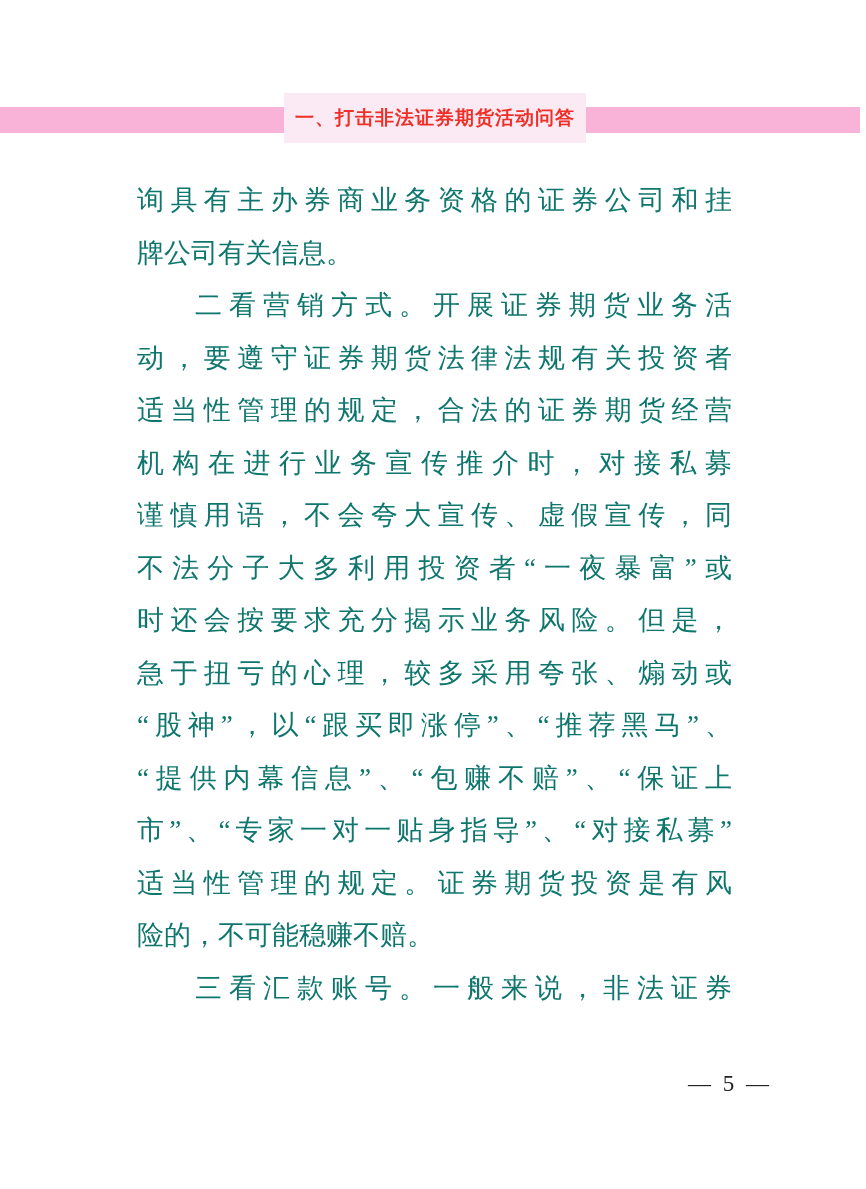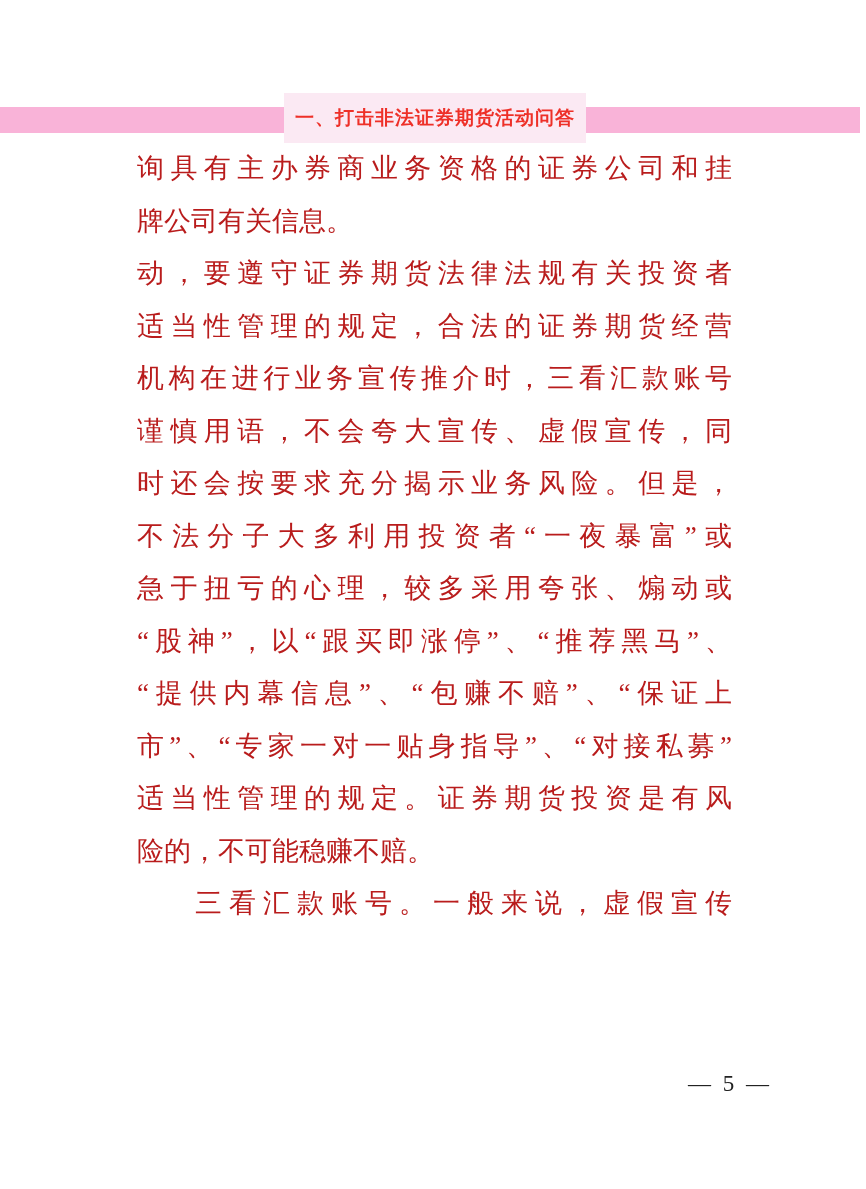--- a/index.html
+++ b/index.html
@@ -40,23 +40,23 @@
     font-weight: bold;
     font-size: 19px;
     letter-spacing: 1px;
     color: #EE3028;
     white-space: nowrap;
   }
   
   .body-text {
     position: absolute;
     left: 137px;
-    top: 142px;
+    top: 174px;
     width: 595px;
-    color: #b91c1c;
+    color: #0f766e;
   }
   .text-line {
     height: 52.5px;
     line-height: 52.5px;
     font-size: 27px;
     overflow: hidden;
     text-align: justify;
     text-align-last: justify;
   }
   .text-line.end {
@@ -87,30 +87,31 @@
 
   <div class="header-band"></div>
 
   <div class="title-panel">
     <span class="chapter-title">一、打击非法证券期货活动问答</span>
   </div>
 
   <div class="body-text">
     <div class="text-line">询具有主办券商业务资格的证券公司和挂</div>
     <div class="text-line end">牌公司有关信息。</div>
+    <div class="text-line indent">二看营销方式。开展证券期货业务活</div>
     <div class="text-line">动，要遵守证券期货法律法规有关投资者</div>
     <div class="text-line">适当性管理的规定，合法的证券期货经营</div>
-    <div class="text-line">机构在进行业务宣传推介时，三看汇款账号</div>
+    <div class="text-line">机构在进行业务宣传推介时，对接私募</div>
     <div class="text-line">谨慎用语，不会夸大宣传、虚假宣传，同</div>
+    <div class="text-line">不法分子大多利用投资者“一夜暴富”或</div>
     <div class="text-line">时还会按要求充分揭示业务风险。但是，</div>
-    <div class="text-line">不法分子大多利用投资者“一夜暴富”或</div>
     <div class="text-line">急于扭亏的心理，较多采用夸张、煽动或</div>
     <div class="text-line">“股神”，以“跟买即涨停”、“推荐黑马”、</div>
     <div class="text-line">“提供内幕信息”、“包赚不赔”、“保证上</div>
     <div class="text-line">市”、“专家一对一贴身指导”、“对接私募”</div>
     <div class="text-line">适当性管理的规定。证券期货投资是有风</div>
     <div class="text-line end">险的，不可能稳赚不赔。</div>
-    <div class="text-line indent">三看汇款账号。一般来说，虚假宣传</div>
+    <div class="text-line indent">三看汇款账号。一般来说，非法证券</div>
   </div>
 
   <div class="page-number">— 5 —</div>
 
 </div>
 
 </body></html>

